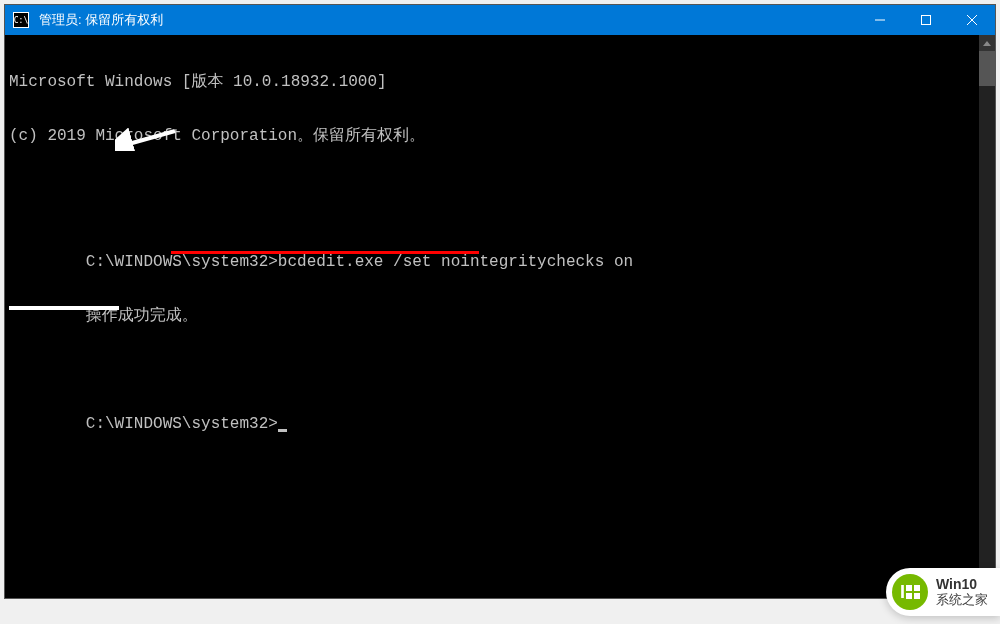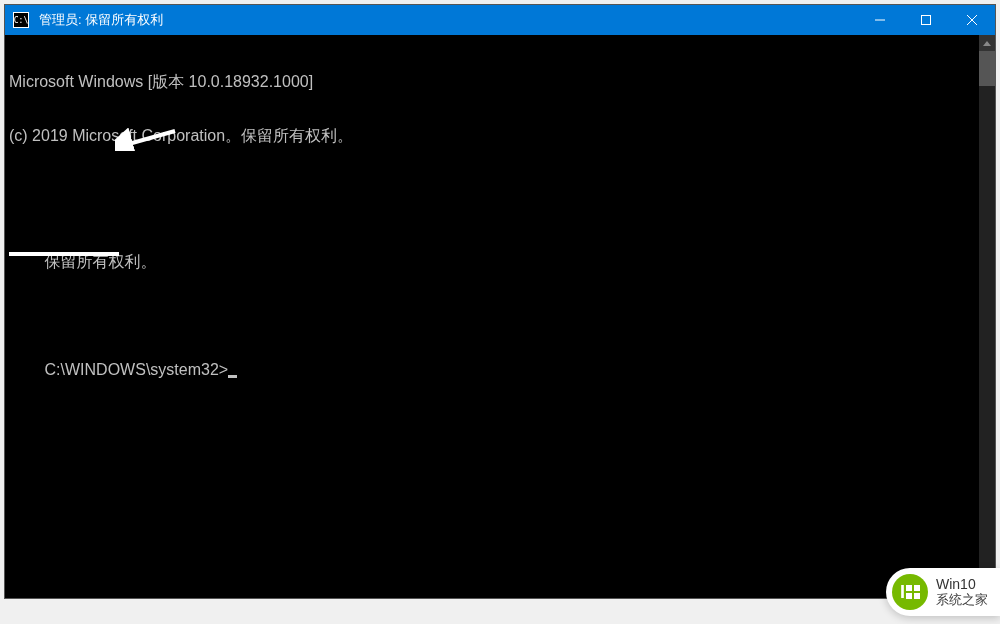--- a/index.html
+++ b/index.html
@@ -61,21 +61,21 @@
       cursor: pointer;
     }
     .console-area {
       flex: 1;
       background: #000;
       padding: 2px 4px;
       position: relative;
       overflow: hidden;
     }
     .console-text {
-      font-family: Liberation Sans, sans-serif;
+      font-family: Liberation Mono, monospace;
       font-size: 16px;
       line-height: 18px;
       color: #c0c0c0;
       white-space: pre;
       position: relative;
     }
     .line { position: relative; height: 18px; }
     .red-underline {
       position: absolute;
       height: 3px;
@@ -157,21 +157,21 @@
       font-weight: bold;
       font-size: 18px;
       display: flex;
       align-items: center;
     }
     .wm-text {
       display: flex;
       flex-direction: column;
       line-height: 1.1;
     }
-    .wm-line1 { font-size: 14px; font-weight: normal; color: #333; }
+    .wm-line1 { font-size: 14px; font-weight: bold; color: #333; }
     .wm-line2 { font-size: 13px; color: #404040; }
   </style>
 </head>
 <body>
 
 <div class="window">
   <div class="titlebar">
     <div class="titlebar-icon">
       <span>C:\</span>
     </div>
@@ -195,21 +195,25 @@
       </div>
     </div>
   </div>
 
   <div class="console-area">
     <div class="console-text">
       <div class="line"><span>Microsoft Windows [版本 10.0.18932.1000]</span></div>
       <div class="line"><span>(c) 2019 Microsoft Corporation。保留所有权利。</span></div>
       <div class="line"><span></span></div>
       <div class="line">
-        <span>保留所有权利。</span>
+        <span>C:\WINDOWS\system32&gt;</span><span>bcdedit.exe /set nointegritychecks on</span>
+        <div class="red-underline" style="left:162px; width:308px;"></div>
+      </div>
+      <div class="line">
+        <span>操作成功完成。</span>
         <div class="white-underline" style="left:0; width:110px;"></div>
       </div>
       <div class="line"><span></span></div>
       <div class="line">
         <span>C:\WINDOWS\system32&gt;</span><span class="cursor-block"></span>
       </div>
     </div>
 
     <svg class="arrow-annotation" width="70" height="24">
       <defs>

